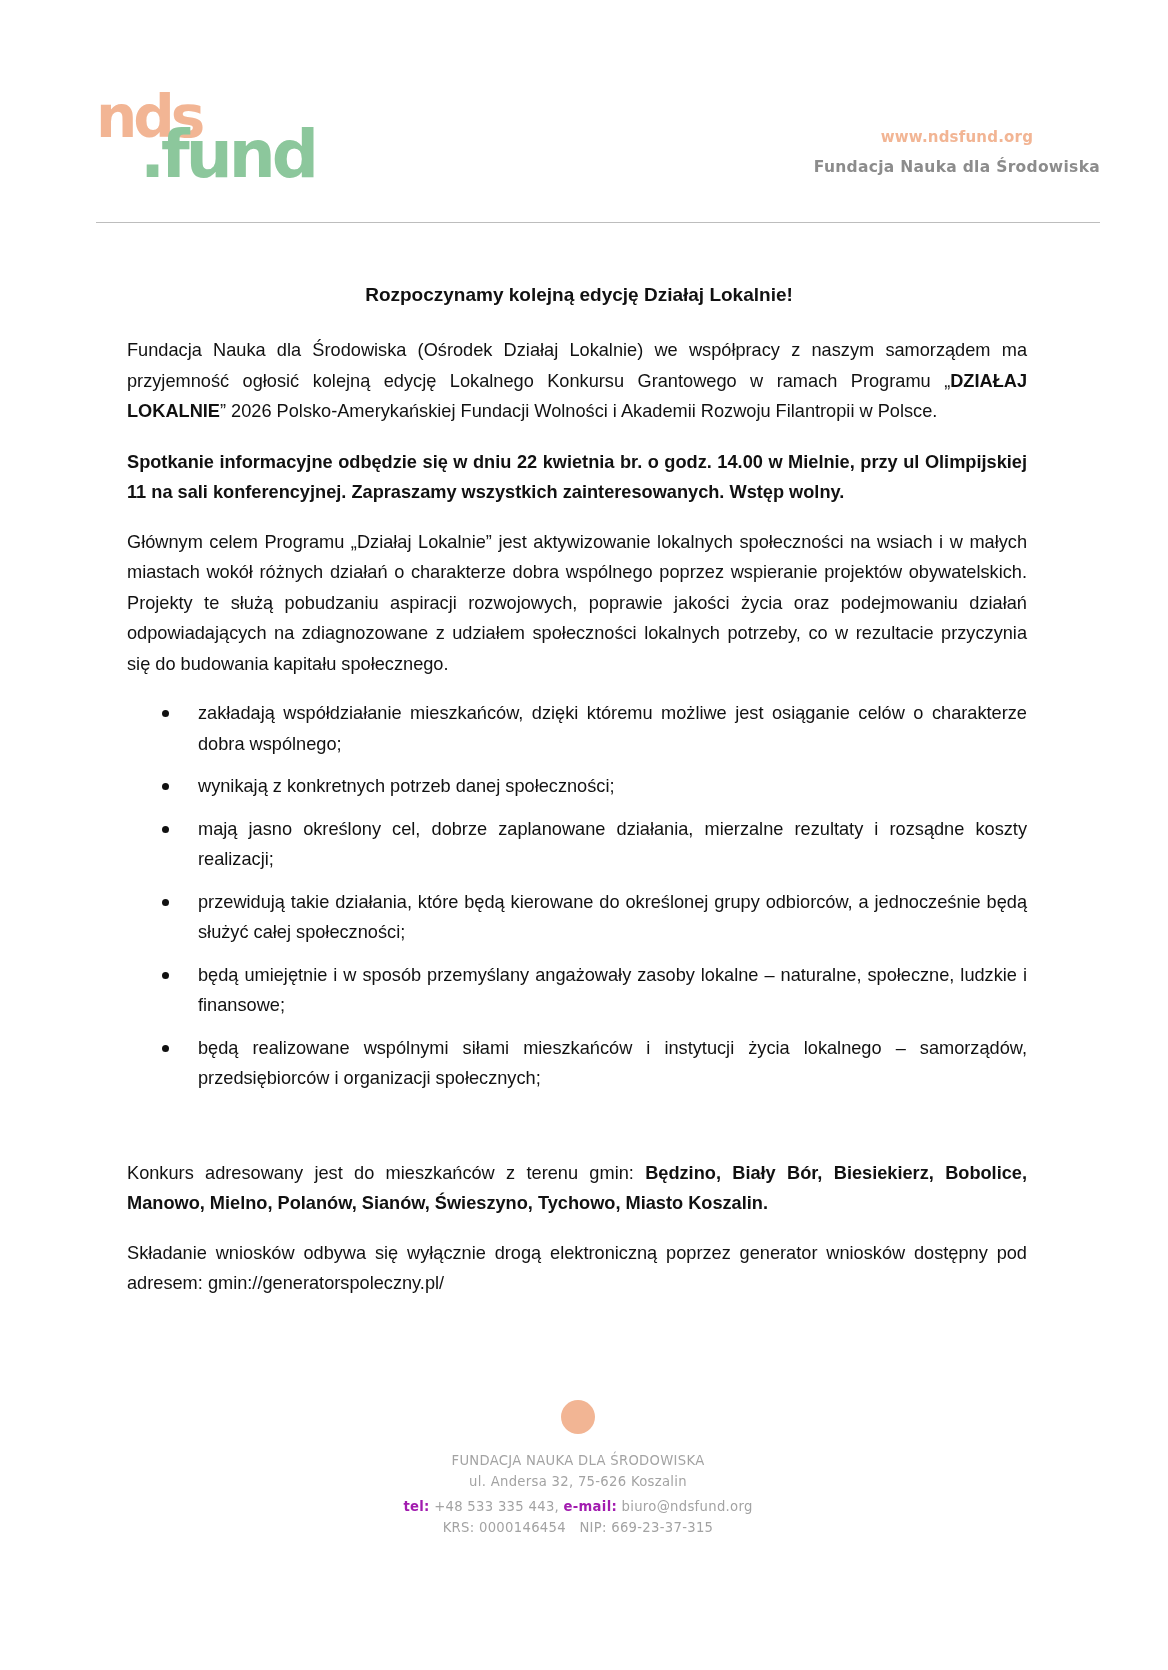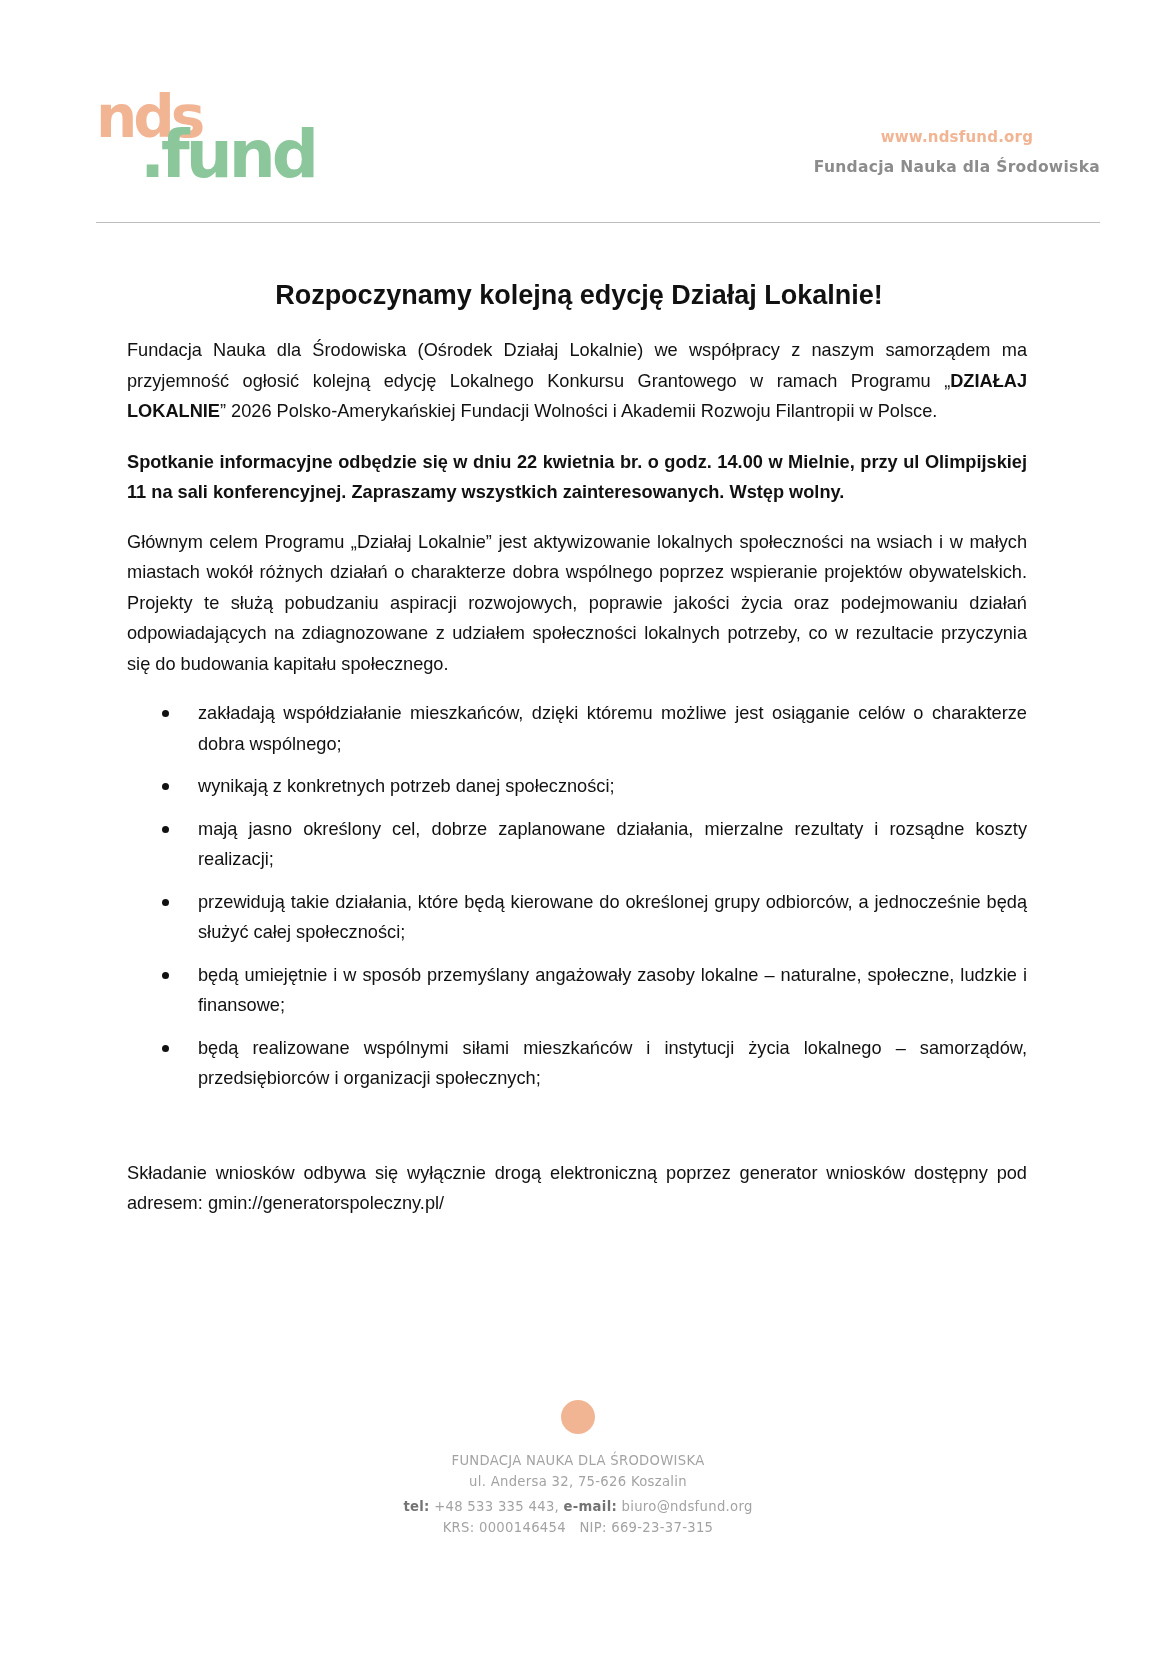--- a/index.html
+++ b/index.html
@@ -74,21 +74,21 @@
       width: 900px;
       top: 280px;
       font-family: "Liberation Sans", sans-serif;
       font-size: 18.2px;
       line-height: 30.5px;
       color: #111111;
     }
     .title {
       text-align: center;
       font-weight: bold;
-      font-size: 27px;
+      font-size: 19px;
       line-height: 30px;
       margin: 0 0 25px 0;
       padding-left: 4px;
     }
     p {
       margin: 0 0 19px 0;
       text-align: justify;
     }
     p.bold {
       font-weight: bold;
@@ -140,21 +140,21 @@
     }
     .footer-line {
       font-size: 13.2px;
       line-height: 21px;
       letter-spacing: 0.3px;
       position: relative;
       left: -6px;
     }
     .footer-line b {
       font-weight: bold;
-      color: #737373;
+      color: #a21caf;
     }
     .footer-gap {
       margin-top: 4px;
     }
   </style>
 </head>
 <body>
 
 <div class="logo">
   <span class="logo-line logo-nds">nds</span>
@@ -182,20 +182,21 @@
     <li><span class="dot"></span><span>zakładają współdziałanie mieszkańców, dzięki któremu możliwe jest osiąganie celów o charakterze dobra wspólnego;</span></li>
     <li><span class="dot"></span><span>wynikają z konkretnych potrzeb danej społeczności;</span></li>
     <li><span class="dot"></span><span>mają jasno określony cel, dobrze zaplanowane działania, mierzalne rezultaty i rozsądne koszty realizacji;</span></li>
     <li><span class="dot"></span><span>przewidują takie działania, które będą kierowane do określonej grupy odbiorców, a jednocześnie będą służyć całej społeczności;</span></li>
     <li><span class="dot"></span><span>będą umiejętnie i w sposób przemyślany angażowały zasoby lokalne – naturalne, społeczne, ludzkie i finansowe;</span></li>
     <li><span class="dot"></span><span>będą realizowane wspólnymi siłami mieszkańców i instytucji życia lokalnego – samorządów, przedsiębiorców i organizacji społecznych;</span></li>
   </ul>
 
   <div class="spacer"></div>
 
+  <p><span>Konkurs adresowany jest do mieszkańców z terenu gmin:  </span><b>Będzino, Biały Bór, Biesiekierz, Bobolice, Manowo, Mielno, Polanów, Sianów, Świeszyno, Tychowo, Miasto Koszalin.</b></p>
 
   <p><span>Składanie wniosków odbywa się wyłącznie drogą elektroniczną poprzez generator wniosków dostępny pod adresem: </span><span>gmin://generatorspoleczny.pl/</span></p>
 </div>
 
 <div class="footer">
   <div class="footer-dot"></div>
   <div class="footer-line">FUNDACJA NAUKA DLA ŚRODOWISKA</div>
   <div class="footer-line">ul. Andersa 32, 75-626 Koszalin</div>
   <div class="footer-line footer-gap"><b>tel:</b><span> +48 533 335 443, </span><b>e-mail:</b><span> biuro@ndsfund.org</span></div>
   <div class="footer-line"><span>KRS: 0000146454</span>&nbsp;&nbsp;&nbsp;<span>NIP: 669-23-37-315</span></div>

